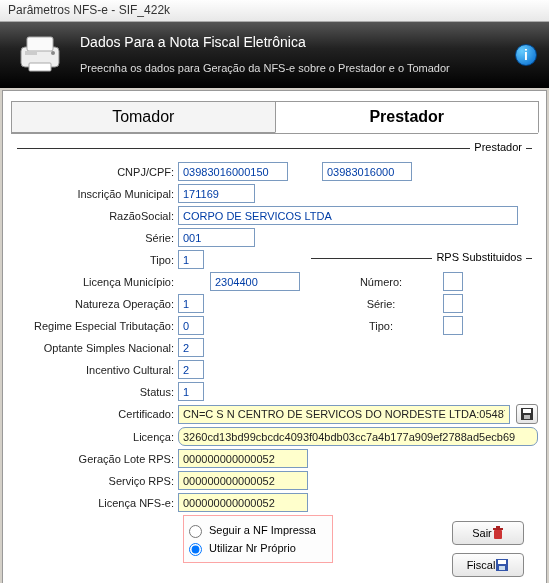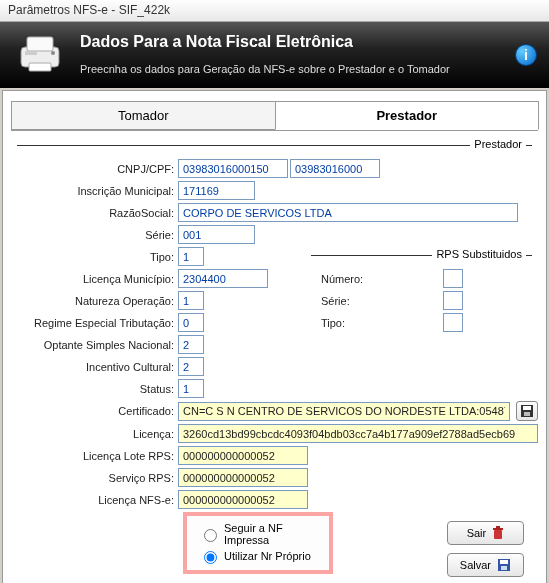--- a/index.html
+++ b/index.html
@@ -26,21 +26,21 @@
     display: flex;
     align-items: center;
     gap: 14px;
     position: relative;
   }
   .header-icon {
     width: 52px; height: 44px;
     display: flex; align-items: center; justify-content: center;
   }
   .header-text { color: #fff; }
-  .header-title { font-size: 16px; font-weight: bold; margin-bottom: 12px; }
+  .header-title { font-size: 14px; font-weight: normal; margin-bottom: 12px; }
   .header-sub { font-size: 11px; color: #ddd; }
   .info-btn {
     position: absolute; right: 12px; top: 50%; transform: translateY(-50%);
     width: 22px; height: 22px; border-radius: 50%;
     background: radial-gradient(circle at 30% 30%, #6cf, #06c);
     color: #fff; font-weight: bold; font-size: 14px;
     display: flex; align-items: center; justify-content: center;
     border: 1px solid #048; cursor: pointer;
   }
   .content {
@@ -57,21 +57,21 @@
   }
   .tab {
     flex: 1;
     text-align: center;
     padding: 6px 6px;
     border: 1px solid #999;
     border-bottom: 1px solid #999;
     background: #f4f4f4;
     margin-right: -1px;
     cursor: pointer;
-    font-size: 13px;
+    font-size: 16px;
   }
   .tab.active {
     background: #fff;
     border-bottom: 1px solid #fff;
     font-weight: bold;
     position: relative;
     z-index: 2;
   }
   .legend-right {
     position: absolute;
@@ -94,59 +94,58 @@
     gap: 2px;
   }
   .label {
     width: 165px;
     text-align: right;
     color: #222;
     padding-right: 2px;
   }
   .label-sm {
     width: 56px;
-    text-align: left;
+    text-align: center;
     color: #222;
   }
   input[type=text] {
     border: 1px solid #7a9ac0;
     padding: 2px 4px;
     font-size: 11px;
     font-family: inherit;
     color: #003da6;
     background: #fff;
     height: 19px;
   }
   input.yellow { background: #ffffcc; color: #222; }
   .w110 { width: 110px; }
-  .w90 { width: 90px; }
+  .w90 { width: 90px; margin-left: 32px; }
   .w55 { width: 77px; }
   .w130 { width: 130px; }
   .w28 { width: 26px; }
   .w20 { width: 20px; }
   .w340 { width: 340px; }
   .w310 { width: 310px; flex:1; }
-  .w322 { width: 322px; flex:1; }
+  .w322 { width: 322px; flex:1;border-radius:7px; }
   .radio-box {
-    border: 4px solid #fca5a5;
-    padding: 4px 12px;
+    border: 1px solid #fca5a5;
+    padding: 4px 0;
     margin-left: 172px;
     width: 150px;
     background: #fdfdfd;
   }
   .radio-box label { display: flex; align-items: center; gap: 4px; margin: 2px 0; }
   .btn {
     border: 1px solid #888;
     background: linear-gradient(#fdfdfd,#e6e6e6);
     border-radius: 4px;
     padding: 4px 12px;
     font-size: 11px;
     display: inline-flex;
     align-items: center;
-    gap: 6px;
     cursor: pointer;
     min-width: 72px;
     justify-content: center;
   }
   .bottom-btns {
     position: absolute;
     right: 22px;
     bottom: 32px;
     display: flex;
     flex-direction: column;
@@ -282,21 +281,21 @@
           <rect x="3" y="2" width="8" height="4" fill="#fff"></rect>
           <rect x="4" y="8" width="6" height="4" fill="#bbb"></rect>
       </svg>
     </div>
   </div>
   <div class="row">
     <div class="label">Licença:</div>
     <input type="text" class="yellow w322" value="3260cd13bd99cbcdc4093f04bdb03cc7a4b177a909ef2788ad5ecb69" style="">
   </div>
   <div class="row">
-    <div class="label">Licença Lote RPS:</div>
+    <div class="label">Geração Lote RPS:</div>
     <input type="text" class="yellow w130" value="000000000000052" style="">
   </div>
   <div class="row">
     <div class="label">Serviço RPS:</div>
     <input type="text" class="yellow w130" value="000000000000052" style="">
   </div>
   <div class="row">
     <div class="label">Licença NFS-e:</div>
     <input type="text" class="yellow w130" value="000000000000052" style="">
   </div>
@@ -315,21 +314,21 @@
   <div class="bottom-btns">
     <button class="btn">
       <span>Sair</span>
       <svg width="12" height="14" viewBox="0 0 12 14">
         <rect x="2" y="4" width="8" height="9" rx="1" fill="#c33"></rect>
           <rect x="1" y="2" width="10" height="2" fill="#a22"></rect>
           <rect x="4" y="0" width="4" height="2" fill="#a22"></rect>
       </svg>
     </button>
     <button class="btn">
-      <span>Salvar</span>
+      <span>Fiscal</span>
       <svg width="14" height="14" viewBox="0 0 14 14">
         <rect x="1" y="1" width="12" height="12" fill="#35a"></rect>
           <rect x="3" y="2" width="8" height="4" fill="#fff"></rect>
           <rect x="4" y="8" width="6" height="4" fill="#cde"></rect>
       </svg>
     </button>
   </div>
 
 </div>
 

